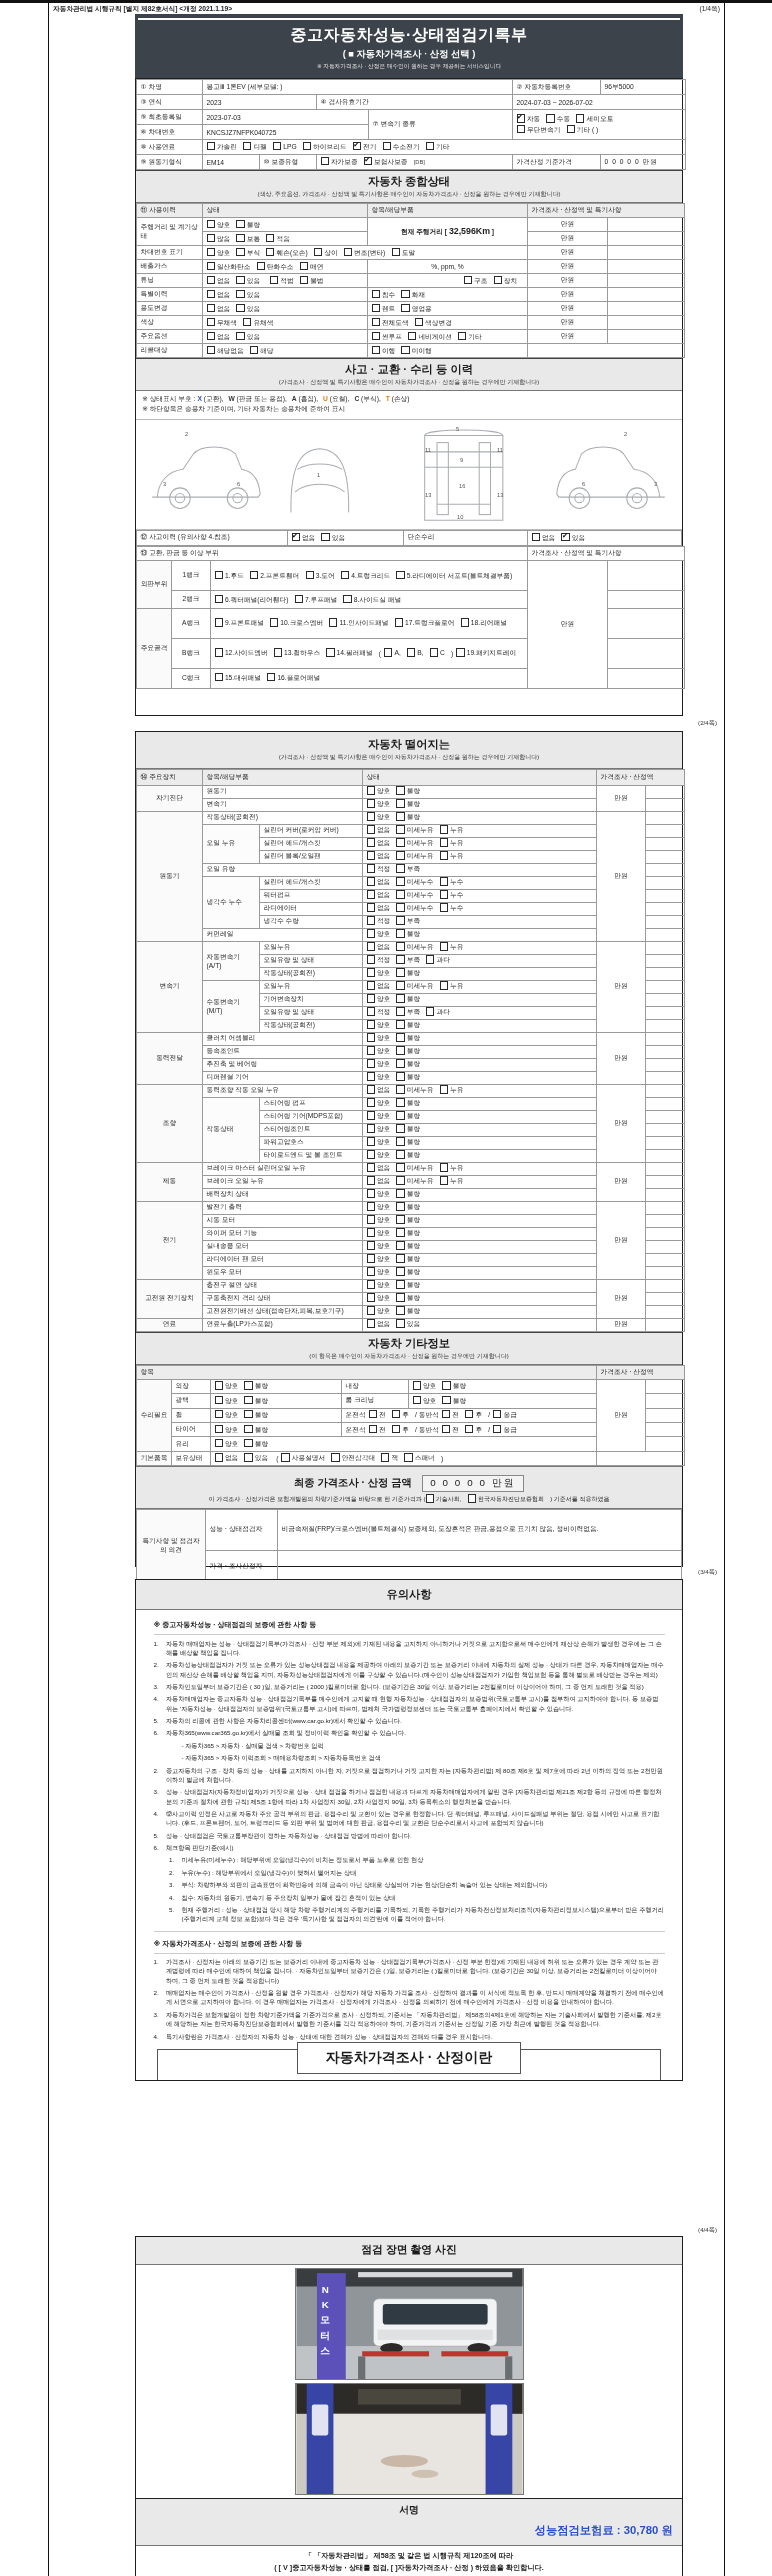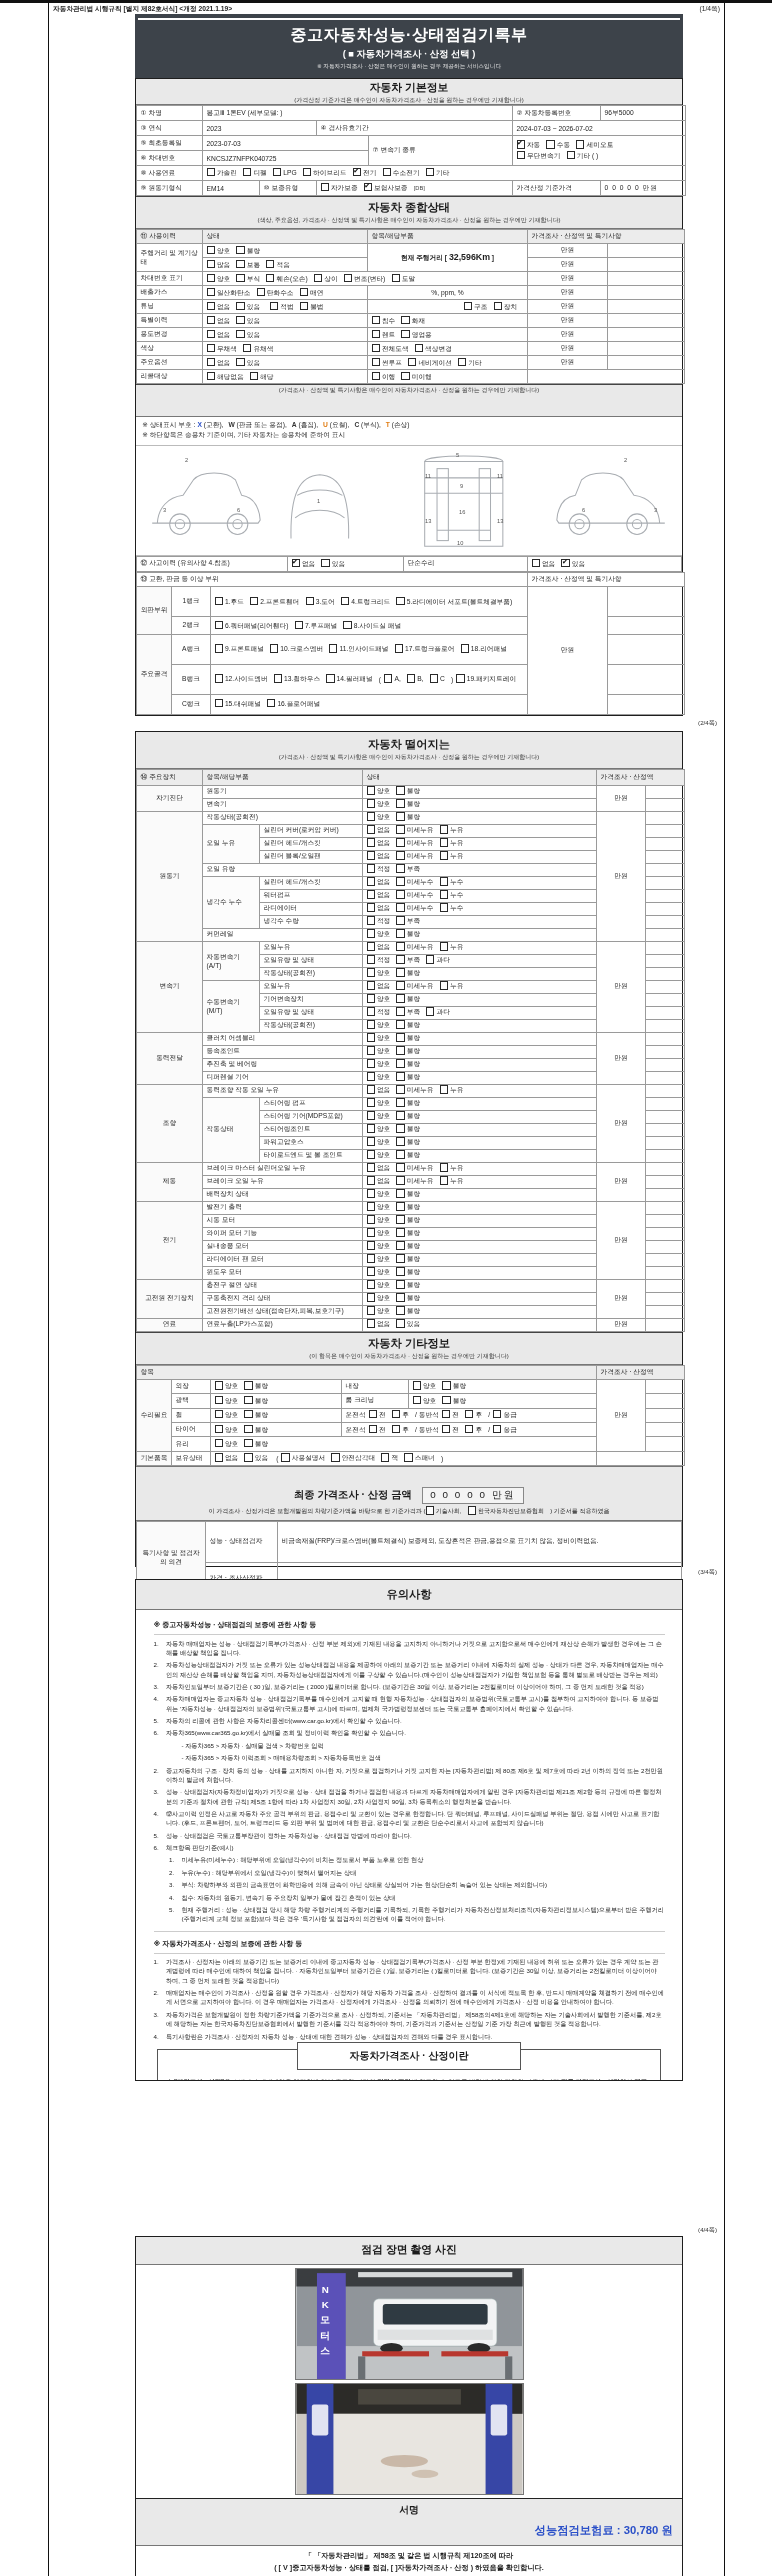--- a/index.html
+++ b/index.html
@@ -48,35 +48,35 @@
   .legendline .ld{margin-right:1px;}
   .notes2{font-size:6.7px;padding:1px 6.2px 4.1px 6.2px;border-bottom:0.5px solid #bbb;}
 
   #diagram{position:relative;height:109px;border-bottom:0.5px solid #bbb;}
   .dnum{position:absolute;font-size:5.7px;color:#555;}
 
   .glab{background:#fafafa;text-align:center;}
   .slab{background:#fcfcfc;}
 
   .finalband{background:#e9e9e9;border-top:0.5px solid #777;border-bottom:0.5px solid #777;text-align:center;}
-  .finalband .fline{font-size:10.3px;font-weight:bold;padding-top:20px;}
+  .finalband .fline{font-size:10.3px;font-weight:bold;padding-top:8px;}
   .pbox{display:inline-block;border:0.5px solid #888;background:#f4f4f4;padding:1px 7.2px;margin-left:7.2px;
         font-size:9.8px;letter-spacing:2.1px;font-weight:normal;}
   .finalband .fnote{font-size:6px;padding:2.1px 0 3.1px 0;}
 
   .noticebox .content{padding:5.2px 17.5px;}
   .nhead{font-size:7px;font-weight:bold;padding:5.2px 0 4.1px 0;border-bottom:0.5px solid #ccc;margin-bottom:3.1px;}
   .nhead2{margin-top:7.2px;border-top:0.5px solid #ccc;padding-top:7.2px;}
   .ni{display:flex;margin:3.1px 0;font-size:6.2px;line-height:1.5;}
   .nn{width:12.4px;flex:none;}
   .nt{flex:1;}
 
   .defwrap{border:1px solid #555;margin:8.2px 3.1px 0 3.1px;padding:0 9.3px 6.2px 9.3px;}
   .defttl{width:222px;margin:-1px auto 4.1px auto;border:1px solid #555;background:#fff;
-          text-align:center;font-size:10px;font-weight:bold;padding:6.2px 0;position:relative;top:-7.2px;}
+          text-align:center;font-size:14px;font-weight:bold;padding:6.2px 0;position:relative;top:-7.2px;}
   .defbody{font-size:6.4px;line-height:1.6;margin-top:-4.1px;}
 
   .photoswrap{text-align:center;}
   .photo{display:block;margin:3.1px auto;border:0.5px solid #777;}
 
   .signband{background:#e9e9e9;border-top:1.5px solid #222;border-bottom:0.5px solid #777;}
   .signband .stitle{text-align:center;font-size:9.8px;font-weight:bold;padding-top:5.2px;}
   .signband .fee{text-align:right;font-size:11.3px;font-weight:bold;padding:5.2px 9.3px 7.2px 0;}
   .confirm{text-align:center;font-size:7.2px;font-weight:bold;line-height:1.7;padding-top:4.1px;}
 </style>
@@ -93,24 +93,20 @@
   <div class="titleblock">
     <div class="stripe"></div>
     <h1>중고자동차성능·상태점검기록부</h1>
     <div class="sub">( ■ 자동차가격조사 · 산정 선택 )</div>
     <div class="note">※ 자동차가격조사 · 산정은 매수인이 원하는 경우 제공하는 서비스입니다</div>
   </div>
   <div class="docno">제 6926003232호</div>
 
   <div class="box" style="top:78px;height:638px;">
 
-    <div class="band" style="height:25px;">
-      <div class="btitle" style="font-size:10.8px;padding-top:1.5px;">자동차 기본정보</div>
-      <div class="bnote">(가격산정 기준가격은 매수인이 자동차가격조사 · 산정을 원하는 경우에만 기재합니다)</div>
-    </div>
 
     <table class="frm">
       <colgroup>
           <col style="width:66px">
           <col style="width:57px">
           <col style="width:57px">
           <col style="width:52px">
           <col style="width:144px">
           <col style="width:88px">
           <col style="width:85px">
@@ -243,20 +239,21 @@
       <tr style="height:14px">
         <td class="lab">리콜대상</td>
         <td><span class="cbi"><span class="cb"></span><span>해당없음</span></span><span class="cbi"><span class="cb"></span><span>해당</span></span></td>
         <td><span class="cbi"><span class="cb"></span><span>이행</span></span><span class="cbi"><span class="cb"></span><span>미이행</span></span></td>
         <td colspan="2"></td>
       </tr>
     </tbody>
       </table>
 
     <div class="band" style="height:31px;border-top:1px solid #444;">
+      <div class="btitle">사고 · 교환 · 수리 등 이력</div>
       <div class="bnote">(가격조사 · 산정액 및 특기사항은 매수인이 자동차가격조사 · 산정을 원하는 경우에만 기재합니다)</div>
     </div>
 
     <div class="legendline">
       <span>※ 상태표시 부호 :</span><span><span class="lk" style="color: rgb(43, 80, 200);">X</span><span class="ld"> (교환), </span><span class="lk" style="color: rgb(51, 51, 51);">W</span><span class="ld"> (판금 또는 용접), </span><span class="lk" style="color: rgb(51, 51, 51);">A</span><span class="ld"> (흠집), </span><span class="lk" style="color: rgb(224, 123, 16);">U</span><span class="ld"> (요철), </span><span class="lk" style="color: rgb(51, 51, 51);">C</span><span class="ld"> (부식), </span><span class="lk" style="color: rgb(224, 123, 16);">T</span><span class="ld"> (손상) </span></span>
     </div>
     <div class="notes2">※ 하단항목은 승용차 기준이며, 기타 자동차는 승용차에 준하여 표시</div>
 
     <div id="diagram">
       <svg width="545" height="109" viewBox="0 0 1057 212">

